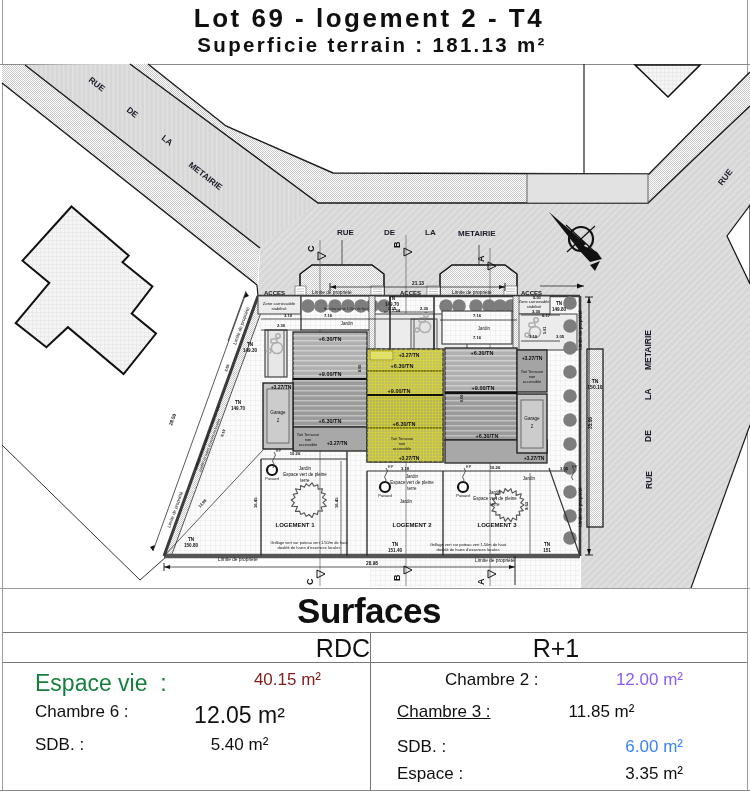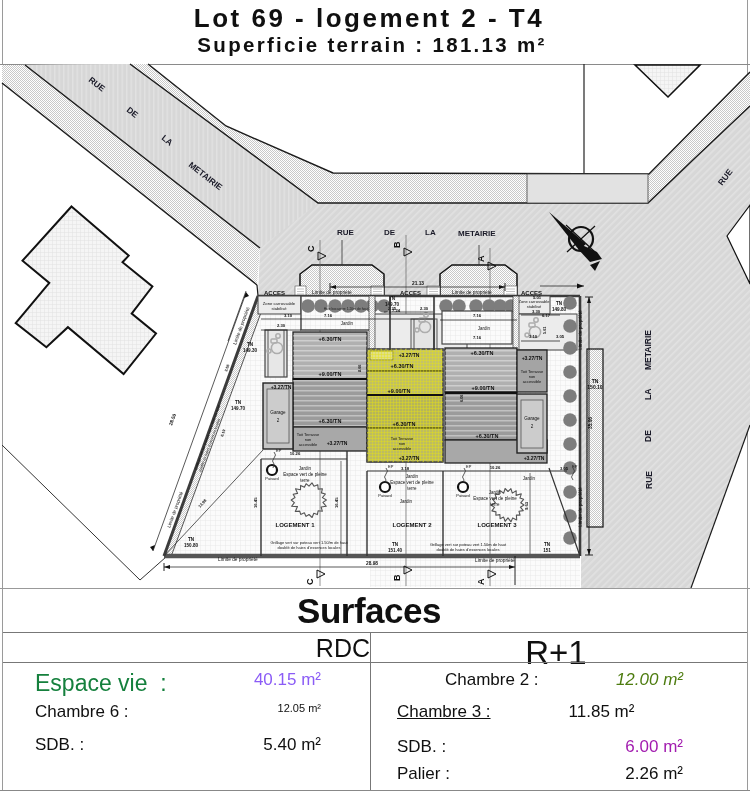--- a/index.html
+++ b/index.html
@@ -508,35 +508,35 @@
 </svg>
 
 <div class="hline" style="left:0;top:588px;width:750px;background:#999;"></div>
 
 <div class="abs" style="left:-6px;top:591px;width:750px;text-align:center;font-size:35px;font-weight:bold;color:#101010;letter-spacing:-0.5px;">Surfaces</div>
 
 <div class="hline" style="left:3px;top:632px;width:744px;background:#777;"></div>
 
 <div class="abs" style="left:20px;top:634px;width:350px;text-align:right;font-size:25px;color:#101010;">RDC</div>
 
-<div class="abs" style="left:370px;top:634px;width:372px;text-align:center;font-size:33px;color:#101010;">R+1</div>
+<div class="abs" style="left:370px;top:634px;width:372px;text-align:center;font-size:25px;color:#101010;">R+1</div>
 
 <div class="hline" style="left:3px;top:662px;width:744px;background:#777;"></div>
 
 <div class="vline" style="left:370px;top:632px;height:158px;background:#777;"></div>
 
 <div class="abs" style="left:35px;top:670px;font-size:23px;color:#15803d;">Espace vie&nbsp; :</div>
-<div class="abs" style="left:158px;top:670px;width:163px;text-align:right;font-size:17px;color:#8b5cf6;">40.15 m²</div>
+<div class="abs" style="left:158px;top:670px;width:163px;text-align:right;font-size:17px;color:#7f1d1d;">40.15 m²</div>
 <div class="abs" style="left:35px;top:702px;font-size:17px;color:#101010;">Chambre 6 :</div>
-<div class="abs" style="left:158px;top:702px;width:163px;text-align:right;font-size:11px;color:#101010;">12.05 m²</div>
+<div class="abs" style="left:158px;top:702px;width:163px;text-align:center;font-size:23px;color:#101010;">12.05 m²</div>
 <div class="abs" style="left:35px;top:735px;font-size:17px;color:#101010;">SDB. :</div>
-<div class="abs" style="left:158px;top:735px;width:163px;text-align:right;font-size:17px;color:#101010;">5.40 m²</div>
+<div class="abs" style="left:158px;top:735px;width:163px;text-align:center;font-size:17px;color:#101010;">5.40 m²</div>
 
 <div class="abs" style="left:397px;top:670px;font-size:17px;color:#101010;margin-left:48px;">Chambre 2 :</div>
-<div class="abs" style="left:520px;top:670px;width:163px;text-align:right;font-size:17px;color:#4d7c0f;font-style:italic;">12.00 m²</div>
+<div class="abs" style="left:520px;top:670px;width:163px;text-align:right;font-size:17px;color:#8b5cf6;">12.00 m²</div>
 <div class="abs" style="left:397px;top:702px;font-size:17px;color:#101010;text-decoration:underline;">Chambre 3 :</div>
 <div class="abs" style="left:520px;top:702px;width:163px;text-align:center;font-size:17px;color:#101010;">11.85 m²</div>
 <div class="abs" style="left:397px;top:737px;font-size:17px;color:#101010;">SDB. :</div>
-<div class="abs" style="left:520px;top:737px;width:163px;text-align:right;font-size:17px;color:#a21caf;">6.00 m²</div>
-<div class="abs" style="left:397px;top:764px;font-size:17px;color:#101010;">Palier :</div>
-<div class="abs" style="left:520px;top:764px;width:163px;text-align:right;font-size:17px;color:#101010;">2.26 m²</div>
+<div class="abs" style="left:520px;top:737px;width:163px;text-align:right;font-size:17px;color:#3b82f6;">6.00 m²</div>
+<div class="abs" style="left:397px;top:764px;font-size:17px;color:#101010;">Espace :</div>
+<div class="abs" style="left:520px;top:764px;width:163px;text-align:right;font-size:17px;color:#101010;">3.35 m²</div>
 
 <div class="hline" style="left:0;top:790px;width:750px;background:#888;"></div>
 
 </body></html>

